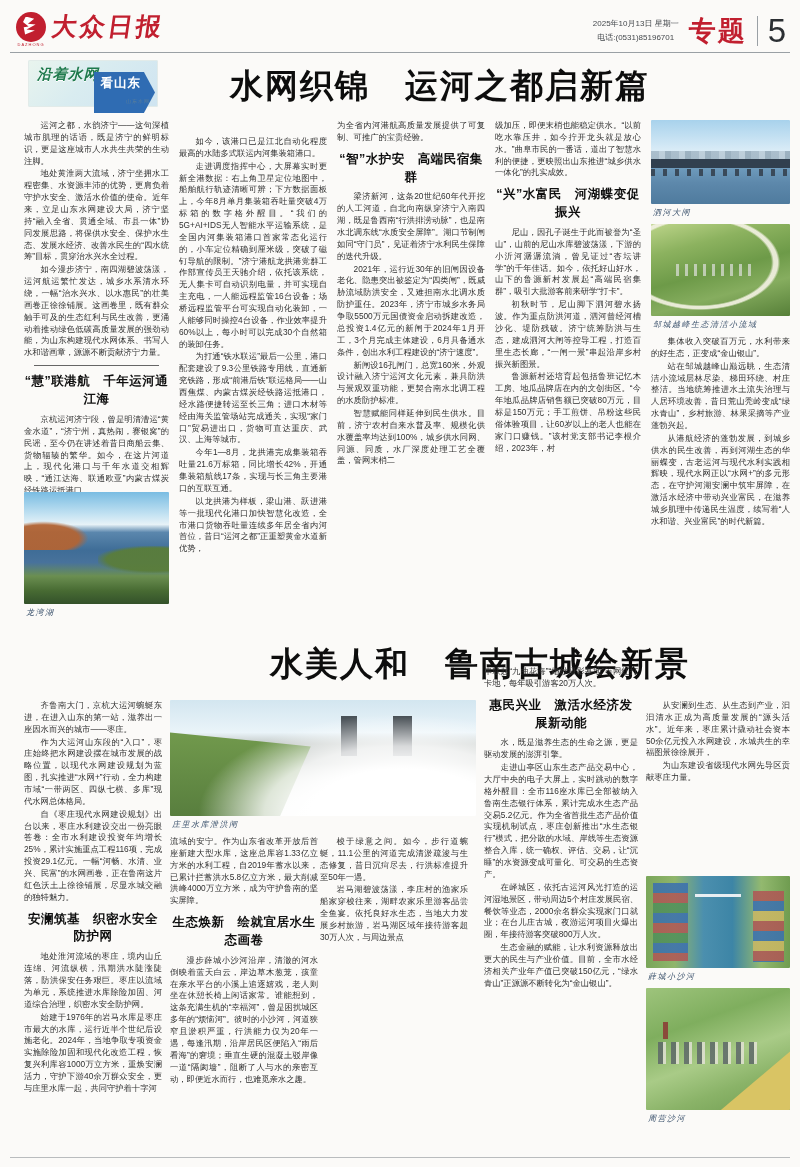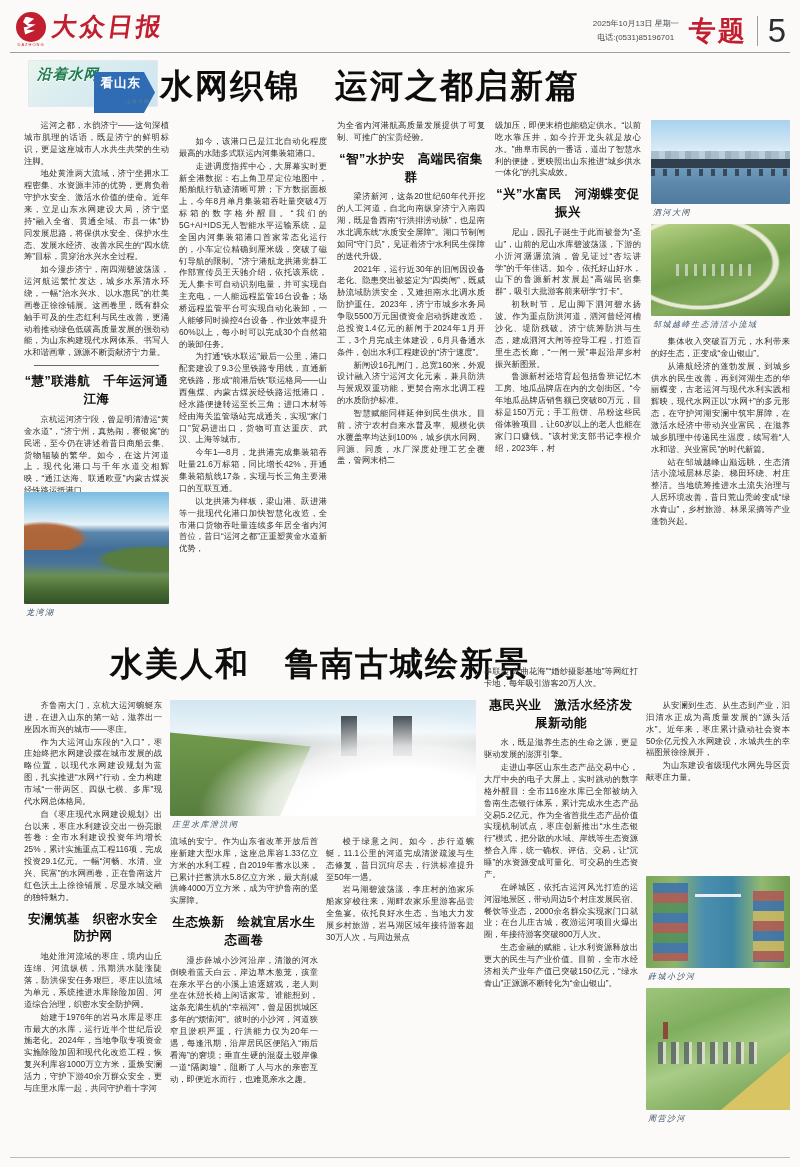--- a/index.html
+++ b/index.html
@@ -24,21 +24,21 @@
   
   .banner{position:absolute;left:28px;top:60px;width:130px;height:47px;border-radius:2px;
     background:linear-gradient(135deg,#e9f4ee 0%,#d9ecf0 45%,#cfe4f1 100%);box-shadow:inset 0 0 0 1px #e2ebe9;}
   .banner-l1{position:absolute;left:9px;top:5px;font-size:14.5px;font-weight:900;color:#1f7a4d;
     letter-spacing:1px;font-style:italic;text-shadow:0 1px 0 #fff;}
   .banner-arrow{position:absolute;right:3px;top:12px;background:#2f6cb3;color:#fff;font-size:12.5px;
     font-weight:bold;padding:3px 14px 21px 7px;letter-spacing:1px;
     clip-path:polygon(0 0,82% 0,100% 50%,82% 100%,0 100%);}
   .banner-mini{position:absolute;right:8px;bottom:3px;font-size:5px;color:#5a7e9a;letter-spacing:1px;}
   
-  .hl{position:absolute;font-weight:900;color:#0d0d0d;text-align:left;letter-spacing:2px;
+  .hl{position:absolute;font-weight:900;color:#0d0d0d;text-align:right;letter-spacing:2px;
     font-size:33px;line-height:1.1;margin:0;}
   .hl1{left:160px;top:68px;width:490px;}
   .hl2{left:110px;top:646px;width:580px;}
   .col{position:absolute;overflow:hidden;}
   .bt{font-size:8.3px;line-height:1.43;text-align:justify;color:#303030;}
   .para{margin:0 0 1px;text-indent:2em;}
   .noind{text-indent:0;}
   .subhead{font-size:12.5px;font-weight:bold;color:#0f0f0f;text-align:center;margin:7px 0 5px;letter-spacing:0.5px;}
   .introrule{border-top:1px solid #666;margin:6px 10px 2px;}
   .cap{font-size:8px;color:#39506b;margin:3px 2px 6px;font-style:italic;letter-spacing:1.5px;
@@ -46,21 +46,21 @@
   .txtwrap{overflow:hidden;}
   
   .a1c1{left:24px;top:120px;width:145px;height:514px;}
   .a1c2{left:179px;top:120px;width:148px;height:514px;margin-top:16px;}
   .a1c3{left:337px;top:120px;width:148px;height:514px;}
   .a1c4{left:495px;top:120px;width:146px;height:514px;}
   .a1rail{left:651px;top:120px;width:139px;height:514px;}
   
   .a2c1{left:24px;top:700px;width:138px;height:458px;}
   .a2mid{left:170px;top:700px;width:306px;height:458px;}
-  .midcols{display:flex;gap:8px;}
+  .midcols{display:flex;gap:2px;}
   .midcol{width:148px;height:312px;overflow:hidden;}
   .a2c4{left:484px;top:666px;width:154px;height:458px;}
   .a2rail{left:646px;top:700px;width:144px;height:458px;}
   
   .ph{position:relative;width:100%;overflow:hidden;border-radius:1px;}
   .lay{position:absolute;}
   .ph-sihe{height:84px;background:linear-gradient(180deg,#a8d2ec 0%,#dcedf7 38%,#c9dfe9 47%,#6f9cbd 56%,#5d88ab 75%,#4f7b9e 100%);}
   .ph-sihe .skyline{left:0;right:0;top:37%;height:9%;opacity:.8;
     background:repeating-linear-gradient(90deg,#9fb3c2 0 8px,#b7c8d4 8px 14px,#8ea4b4 14px 20px);}
   .ph-sihe .dam{left:0;right:0;top:47%;height:9px;background:#31404f;}
@@ -182,22 +182,22 @@
       <div class="lay piers"></div>
     </div>
     <div class="cap">泗河大闸</div>
     <div class="ph ph-zoucheng">
       <div class="lay road"></div>
       <div class="lay village"></div>
     </div>
     <div class="cap">邹城越峰生态清洁小流域</div>
     <div class="bt">
         <p class="para">集体收入突破百万元，水利带来的好生态，正变成“金山银山”。</p>
+        <p class="para">站在邹城越峰山巅远眺，生态清洁小流域层林尽染、梯田环绕、村庄整洁。当地统筹推进水土流失治理与人居环境改善，昔日荒山秃岭变成“绿水青山”，乡村旅游、林果采摘等产业蓬勃兴起。</p>
         <p class="para">从港航经济的蓬勃发展，到城乡供水的民生改善，再到河湖生态的华丽蝶变，古老运河与现代水利实践相辉映，现代水网正以“水网+”的多元形态，在守护河湖安澜中筑牢屏障，在激活水经济中带动兴业富民，在滋养城乡肌理中传递民生温度，续写着“人水和谐、兴业富民”的时代新篇。</p>
-        <p class="para">站在邹城越峰山巅远眺，生态清洁小流域层林尽染、梯田环绕、村庄整洁。当地统筹推进水土流失治理与人居环境改善，昔日荒山秃岭变成“绿水青山”，乡村旅游、林果采摘等产业蓬勃兴起。</p>
       </div>
   </div>
 
   <h1 class="hl hl2">水美人和　鲁南古城绘新景</h1>
 
   <div class="col a2c1 bt">
     <div>
         <p class="para">齐鲁南大门，京杭大运河蜿蜒东进，在进入山东的第一站，滋养出一座因水而兴的城市——枣庄。</p>
         <p class="para">作为大运河山东段的“入口”，枣庄始终把水网建设摆在城市发展的战略位置，以现代水网建设规划为蓝图，扎实推进“水网+”行动，全力构建市域“一带两区、四纵七横、多库”现代水网总体格局。</p>
         <p class="para">自《枣庄现代水网建设规划》出台以来，枣庄水利建设交出一份亮眼答卷：全市水利建设投资年均增长25%，累计实施重点工程116项，完成投资29.1亿元。一幅“河畅、水清、业兴、民富”的水网画卷，正在鲁南这片红色沃土上徐徐铺展，尽显水城交融的独特魅力。</p>

